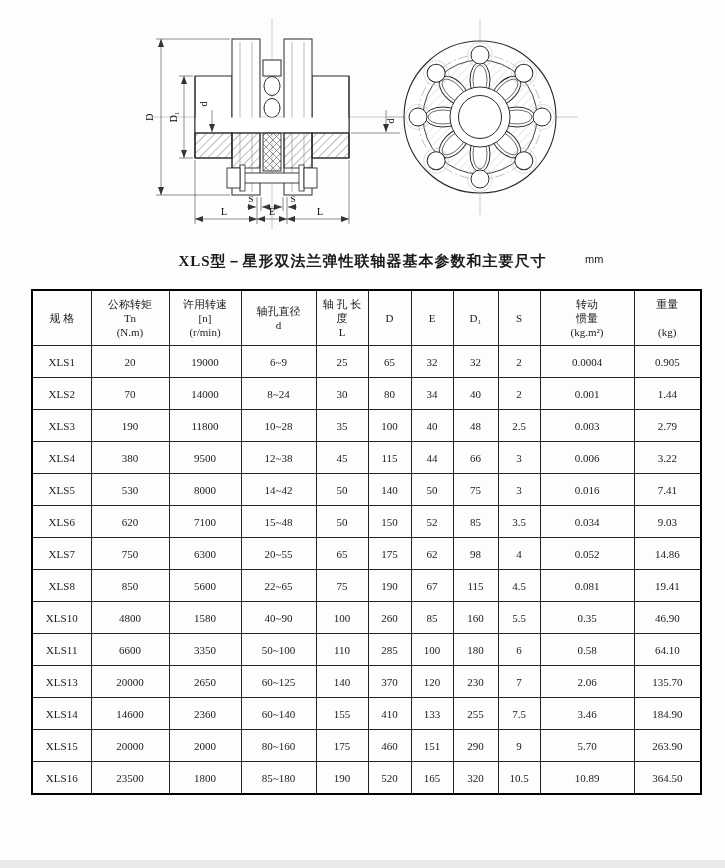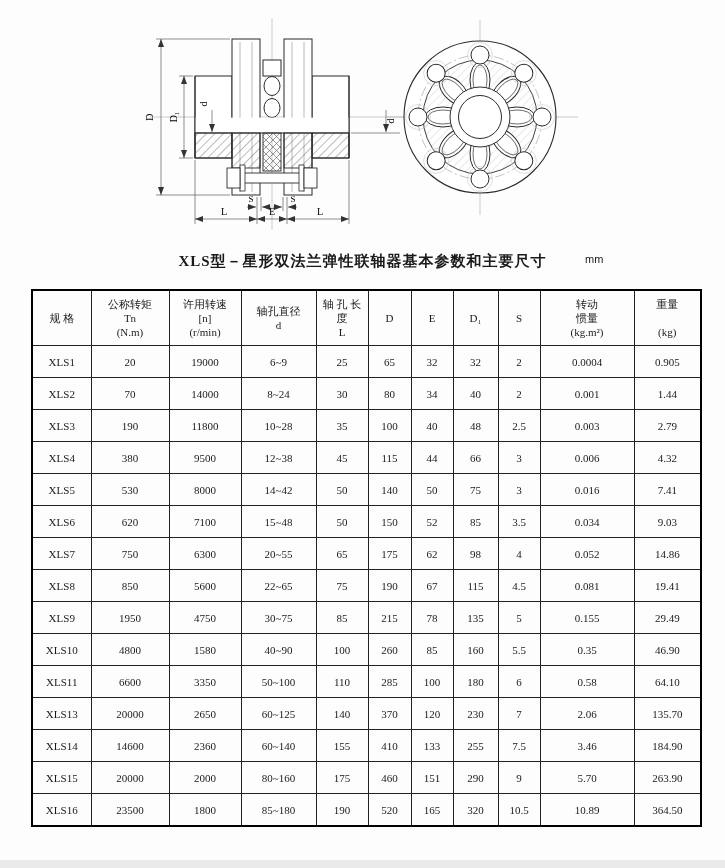--- a/index.html
+++ b/index.html
@@ -305,21 +305,21 @@
           <td>XLS4</td>
           <td>380</td>
           <td>9500</td>
           <td>12~38</td>
           <td>45</td>
           <td>115</td>
           <td>44</td>
           <td>66</td>
           <td>3</td>
           <td>0.006</td>
-          <td>4.32</td>
+          <td>3.22</td>
         </tr>
         <tr>
           <td>XLS5</td>
           <td>530</td>
           <td>8000</td>
           <td>14~42</td>
           <td>50</td>
           <td>140</td>
           <td>50</td>
           <td>75</td>
@@ -360,33 +360,20 @@
           <td>22~65</td>
           <td>75</td>
           <td>190</td>
           <td>67</td>
           <td>115</td>
           <td>4.5</td>
           <td>0.081</td>
           <td>19.41</td>
         </tr>
         <tr>
-          <td>XLS9</td>
-          <td>1950</td>
-          <td>4750</td>
-          <td>30~75</td>
-          <td>85</td>
-          <td>215</td>
-          <td>78</td>
-          <td>135</td>
-          <td>5</td>
-          <td>0.155</td>
-          <td>29.49</td>
-        </tr>
-        <tr>
           <td>XLS10</td>
           <td>4800</td>
           <td>1580</td>
           <td>40~90</td>
           <td>100</td>
           <td>260</td>
           <td>85</td>
           <td>160</td>
           <td>5.5</td>
           <td>0.35</td>

